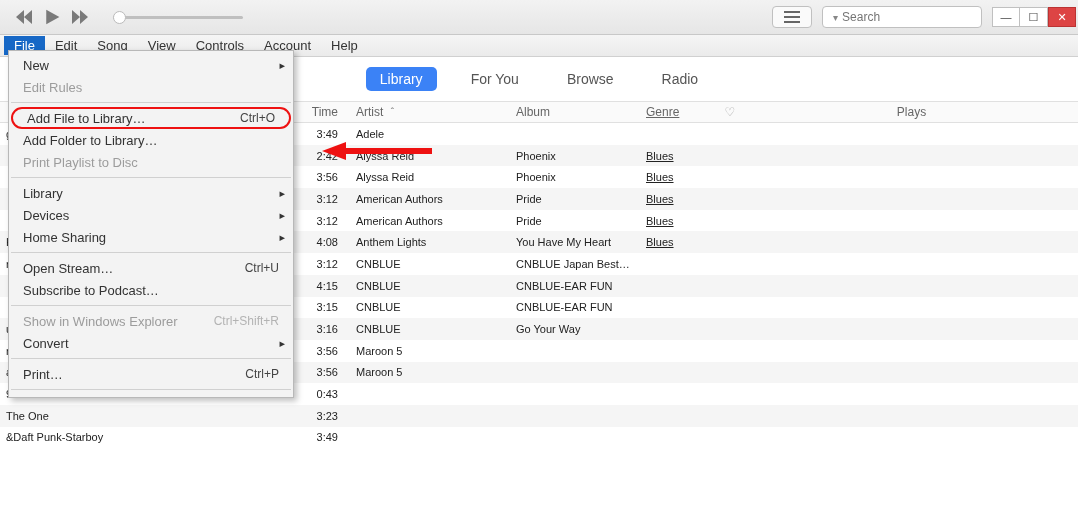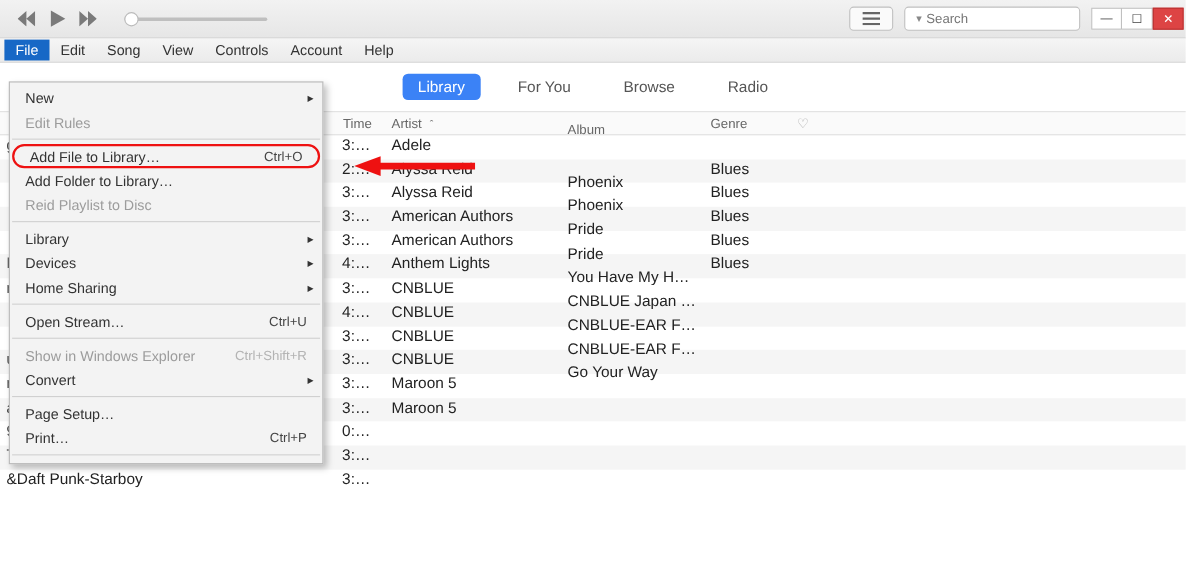--- a/index.html
+++ b/index.html
@@ -40,34 +40,34 @@
   .tab { padding: 4px 14px; border-radius: 5px; color: #555; }
   .tab.active { background: #3b82f6; color: #fff; }
 
   
   .tablewrap { position: absolute; left: 0; right: 0; top: 101px; bottom: 0; }
   .thead { height: 22px; border-top:1px solid #e0e0e0; border-bottom:1px solid #e0e0e0; background:#fafafa; display:flex; align-items:center; font-size:12px; color:#666; }
   .col { padding: 0 6px; overflow:hidden; white-space:nowrap; text-overflow:ellipsis; }
   .c-name  { width: 295px; }
   .c-time  { width: 55px; text-align:right; padding-right:12px;padding-left:16px; }
   .c-artist{ width: 160px; }
-  .c-album { width: 130px; margin-top: 12px; }
-  .c-genre { width: 75px; }
+  .c-album { width: 130px; }
+  .c-genre { width: 75px; text-decoration: underline; }
   .c-love  { width: 30px; text-align:center; }
   .c-plays { flex:1; text-align:center; }
   .sort-caret { font-size:10px; color:#777; margin-left:4px; }
 
   .tbody { }
-  .trow { height: 21.7px; display:flex; align-items:flex-start; font-size:14px; color:#222; }
+  .trow { height: 21.7px; display:flex; align-items:center; font-size:11px; color:#222; }
   .trow.alt { background:#f5f5f5; }
 
   
   .dropdown {
     position: absolute;
-    left: 8px; top: 74px;
+    left: 8px; top: 50px;
     width: 286px;
     background: #f3f3f3;
     border: 1px solid #b8b8b8;
     box-shadow: 3px 3px 6px rgba(0,0,0,0.25);
     z-index: 200;
     padding: 3px 0;
   }
   .dm-item { display:flex; align-items:center; height:22px; padding: 0 14px; font-size:13px; position:relative; }
   .dm-item.disabled { color:#9c9c9c; }
   .dm-item .shortcut { margin-left:auto; font-size:12px; color:#444; }
@@ -148,20 +148,21 @@
   <div class="thead">
     <div class="col c-name"></div>
     <div class="col c-time">Time</div>
     <div class="col c-artist">
       <span>Artist</span>
       <span class="sort-caret">ˆ</span>
     </div>
     <div class="col c-album">Album</div>
     <div class="col c-genre">Genre</div>
     <div class="col c-love"><span style="color:#aaa">♡</span></div>
+    <div class="col c-plays">Plays</div>
   </div>
   <div class="tbody" id="tbody">
       <div class="trow">
         <div class="col c-name">g In The Deep</div>
         <div class="col c-time">3:49</div>
         <div class="col c-artist">Adele</div>
         <div class="col c-album"></div>
         <div class="col c-genre"></div>
         <div class="col c-love"></div>
         <div class="col c-plays"></div>
@@ -305,53 +306,53 @@
     </div>
     <div class="dm-sep"></div>
     <div class="dm-item dm-highlight">
       <span>Add File to Library…</span>
       <span class="shortcut">Ctrl+O</span>
     </div>
     <div class="dm-item">
       <span>Add Folder to Library…</span>
     </div>
     <div class="dm-item disabled">
-      <span>Reid Playlist to Disc</span>
+      <span>Print Playlist to Disc</span>
     </div>
     <div class="dm-sep"></div>
     <div class="dm-item">
       <span>Library</span>
       <span class="sub-caret">▸</span>
     </div>
     <div class="dm-item">
       <span>Devices</span>
       <span class="sub-caret">▸</span>
     </div>
     <div class="dm-item">
       <span>Home Sharing</span>
       <span class="sub-caret">▸</span>
     </div>
     <div class="dm-sep"></div>
     <div class="dm-item">
       <span>Open Stream…</span>
       <span class="shortcut">Ctrl+U</span>
+    </div>
+    <div class="dm-item">
+      <span>Subscribe to Podcast…</span>
     </div>
     <div class="dm-sep"></div>
     <div class="dm-item disabled">
       <span>Show in Windows Explorer</span>
       <span class="shortcut">Ctrl+Shift+R</span>
     </div>
     <div class="dm-item">
       <span>Convert</span>
       <span class="sub-caret">▸</span>
     </div>
     <div class="dm-sep"></div>
-    <div class="dm-item">
-      <span>Page Setup…</span>
-    </div>
     <div class="dm-item">
       <span>Print…</span>
       <span class="shortcut">Ctrl+P</span>
     </div>
     <div class="dm-sep"></div>
   </div>
 
 <div class="annot-arrow">
   <svg width="110" height="22" viewBox="0 0 110 22">
     <line x1="110" y1="11" x2="20" y2="11" stroke="#e11" stroke-width="6"></line>

